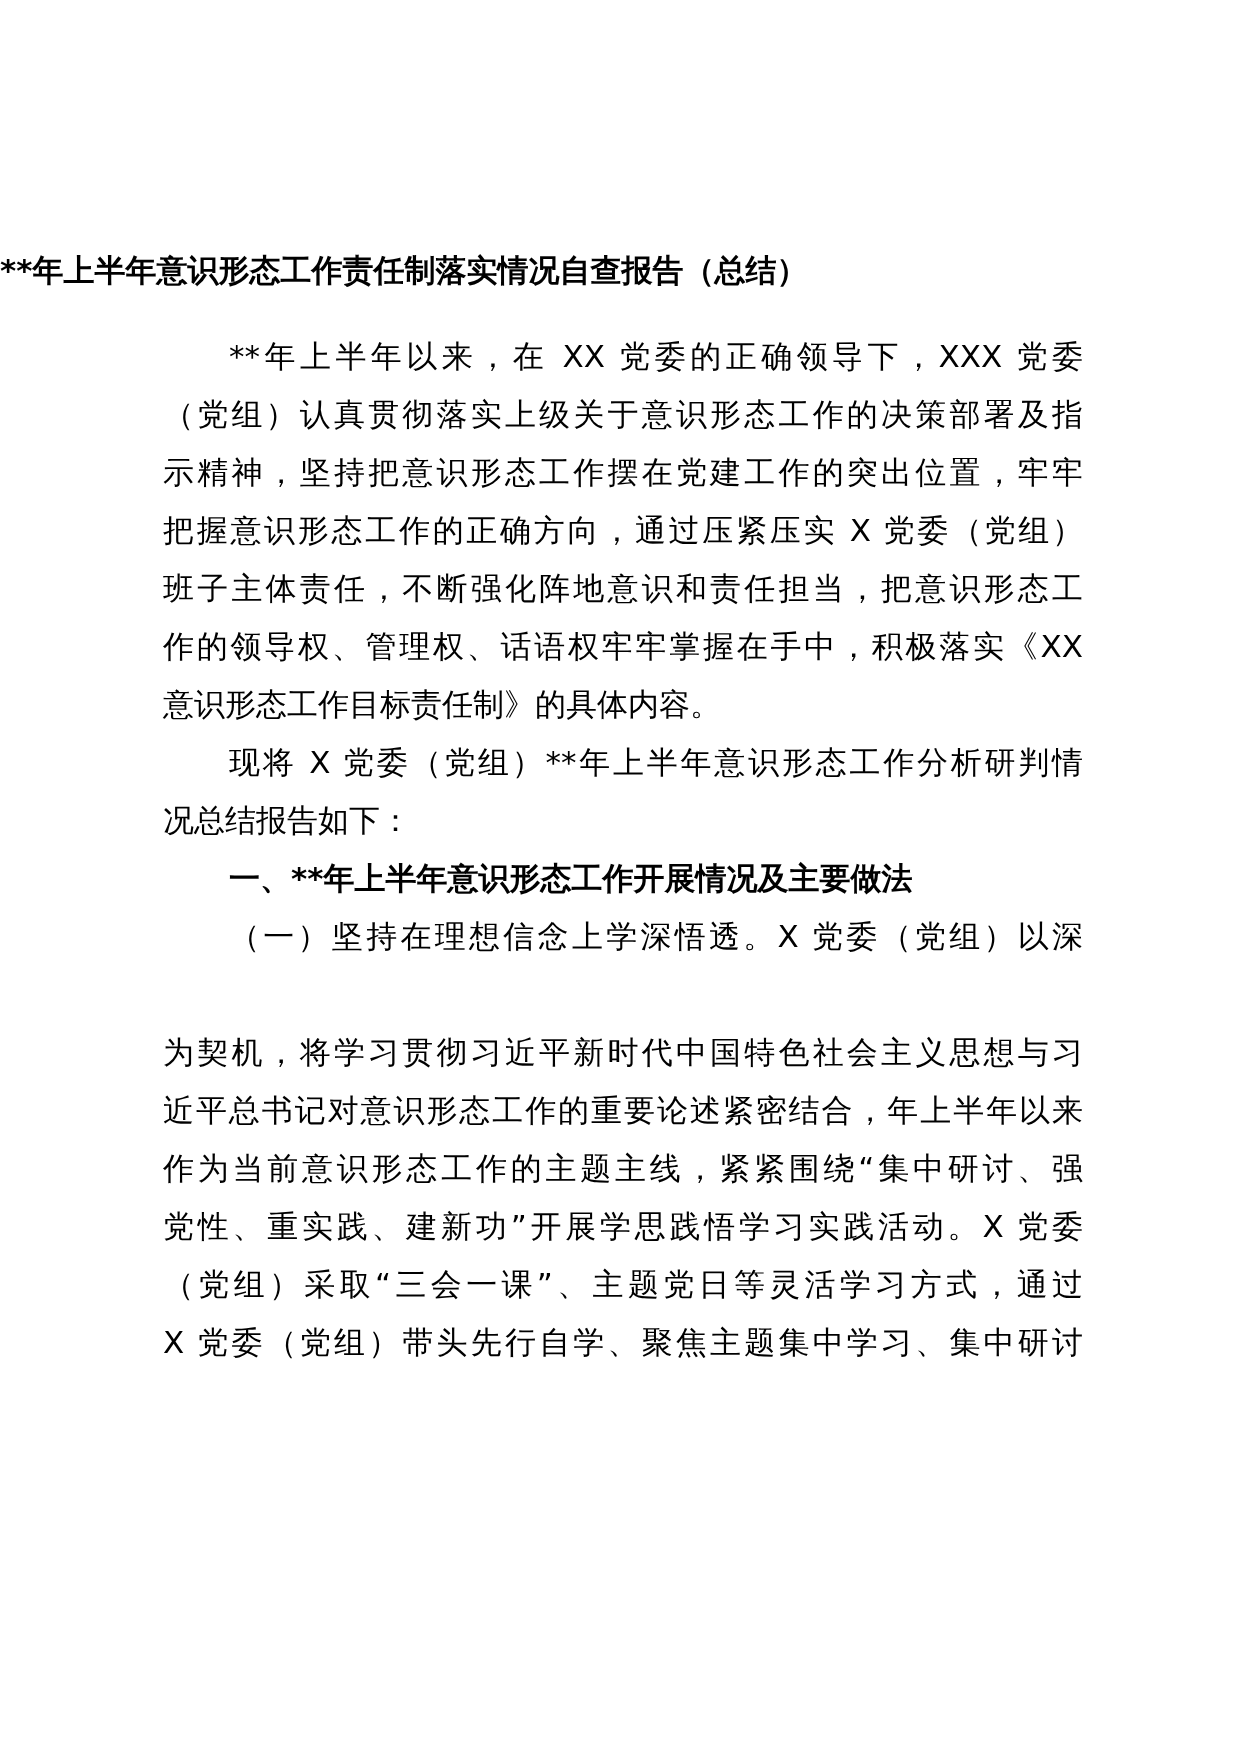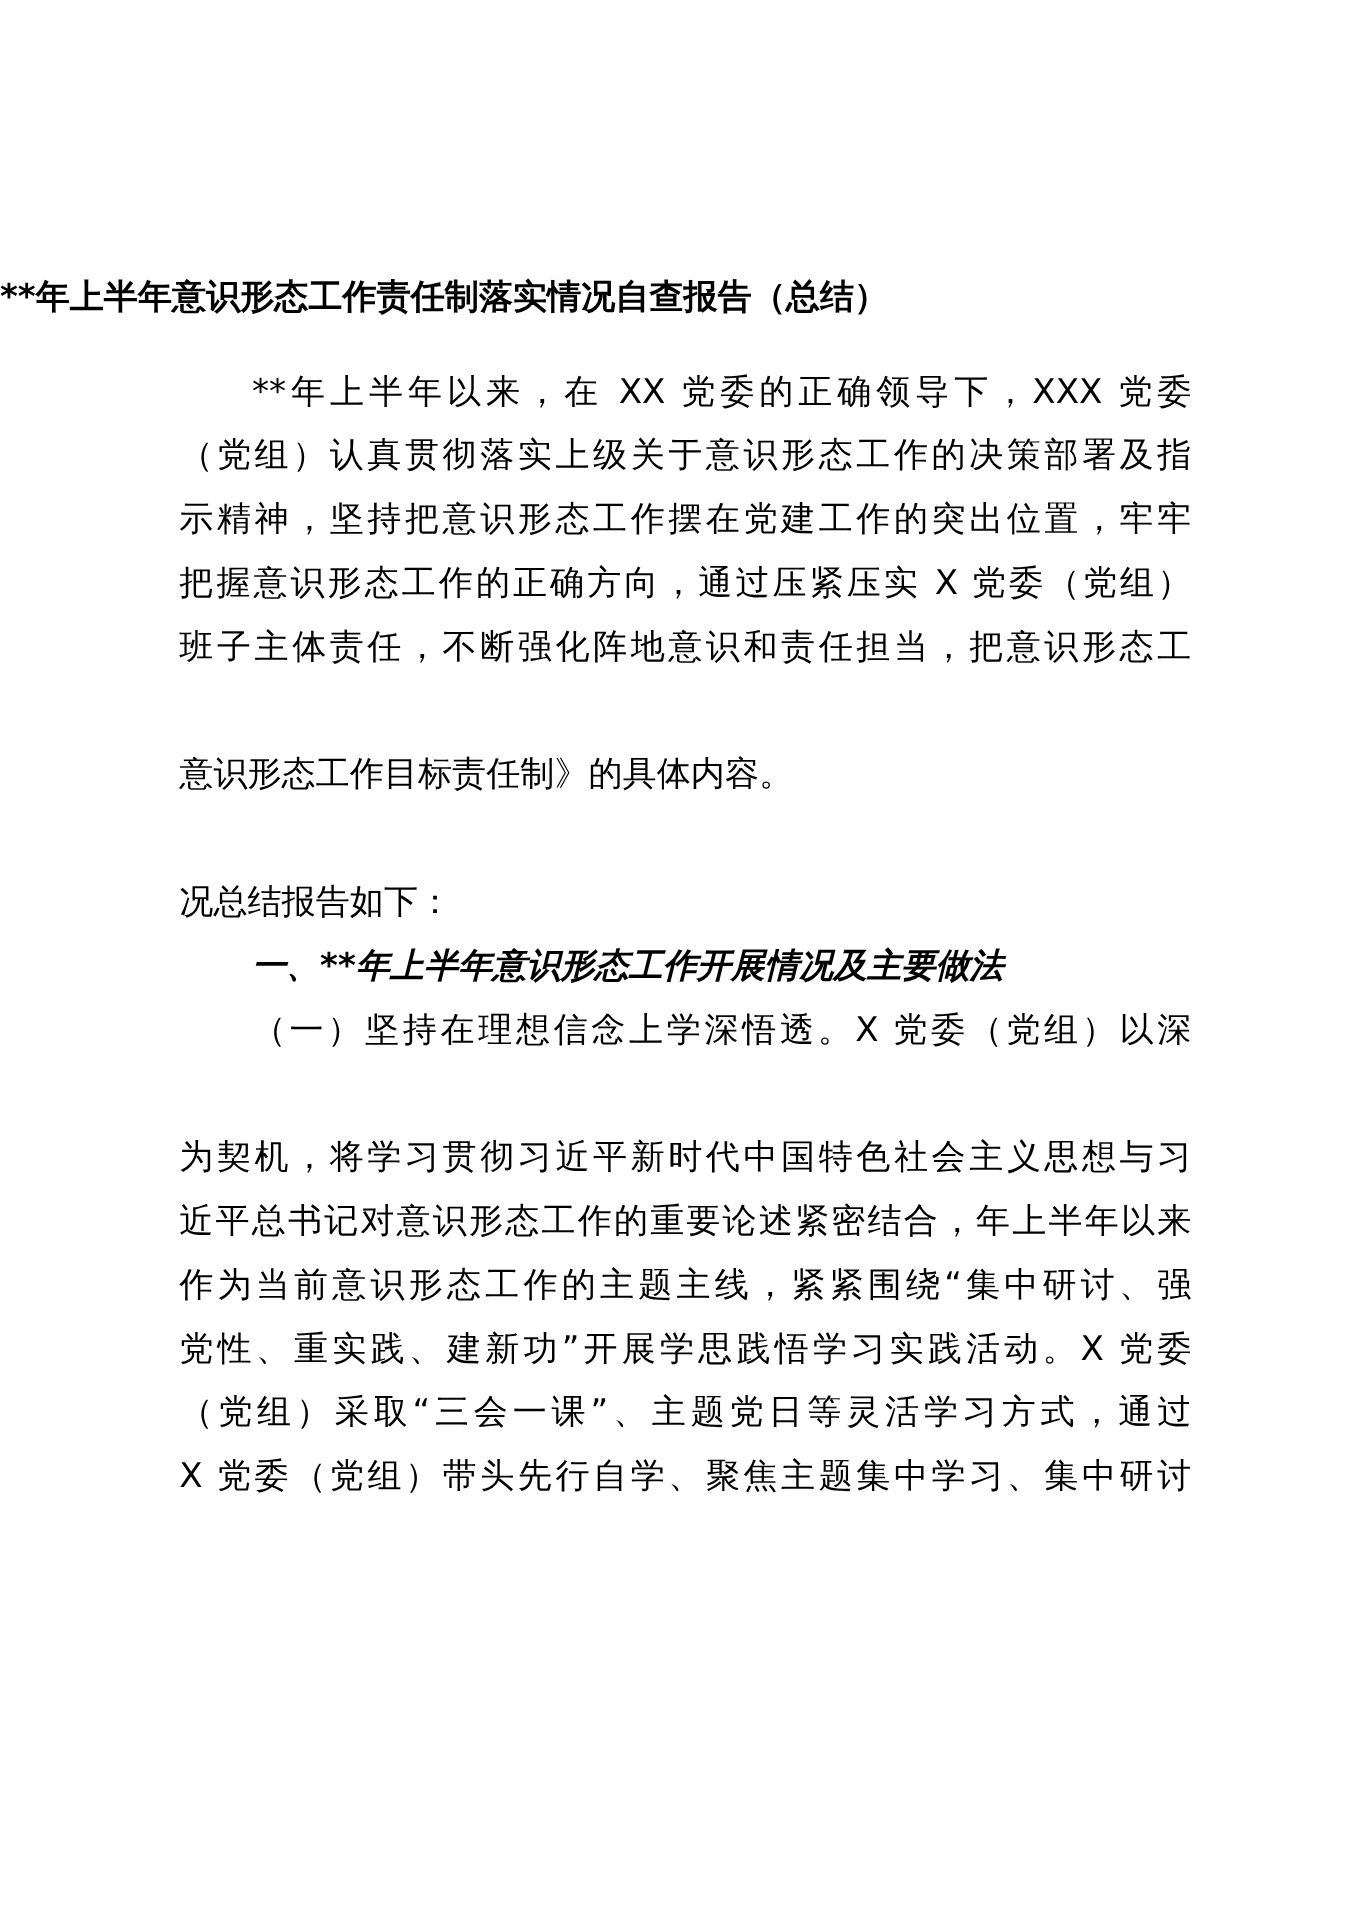--- a/index.html
+++ b/index.html
@@ -46,36 +46,37 @@
     }
     .line.indent { left: 229px; width: 854px; }
     .line.last { text-align-last: left; }
     .heading {
       position: absolute;
       left: 229px;
       font-size: 31px;
       font-weight: bold;
       line-height: 44px;
       white-space: nowrap;
-      font-style: italic;
     }
   </style>
 </head>
 <body>
 
 <div class="page">
   <div class="title" style="top:248px">**年上半年意识形态工作责任制落实情况自查报告（总结）</div>
 
   <div class="line indent" style="top:334px">**年上半年以来，在 XX 党委的正确领导下，XXX 党委</div>
   <div class="line" style="top:392px">（党组）认真贯彻落实上级关于意识形态工作的决策部署及指</div>
   <div class="line" style="top:450px">示精神，坚持把意识形态工作摆在党建工作的突出位置，牢牢</div>
   <div class="line" style="top:508px">把握意识形态工作的正确方向，通过压紧压实 X 党委（党组）</div>
   <div class="line" style="top:566px">班子主体责任，不断强化阵地意识和责任担当，把意识形态工</div>
+  <div class="line" style="top:624px">作的领导权、管理权、话语权牢牢掌握在手中，积极落实《XX</div>
   <div class="line last" style="top:682px">意识形态工作目标责任制》的具体内容。</div>
 
+  <div class="line indent" style="top:740px">现将 X 党委（党组）**年上半年意识形态工作分析研判情</div>
   <div class="line last" style="top:798px">况总结报告如下：</div>
 
   <div class="heading" style="top:856px">一、**年上半年意识形态工作开展情况及主要做法</div>
 
   <div class="line indent" style="top:914px">（一）坚持在理想信念上学深悟透。X 党委（党组）以深</div>
   <div class="line" style="top:1030px">为契机，将学习贯彻习近平新时代中国特色社会主义思想与习</div>
   <div class="line" style="top:1088px">近平总书记对意识形态工作的重要论述紧密结合，年上半年以来</div>
   <div class="line" style="top:1146px">作为当前意识形态工作的主题主线，紧紧围绕“集中研讨、强</div>
   <div class="line" style="top:1204px">党性、重实践、建新功”开展学思践悟学习实践活动。X 党委</div>
   <div class="line" style="top:1262px">（党组）采取“三会一课”、主题党日等灵活学习方式，通过</div>

